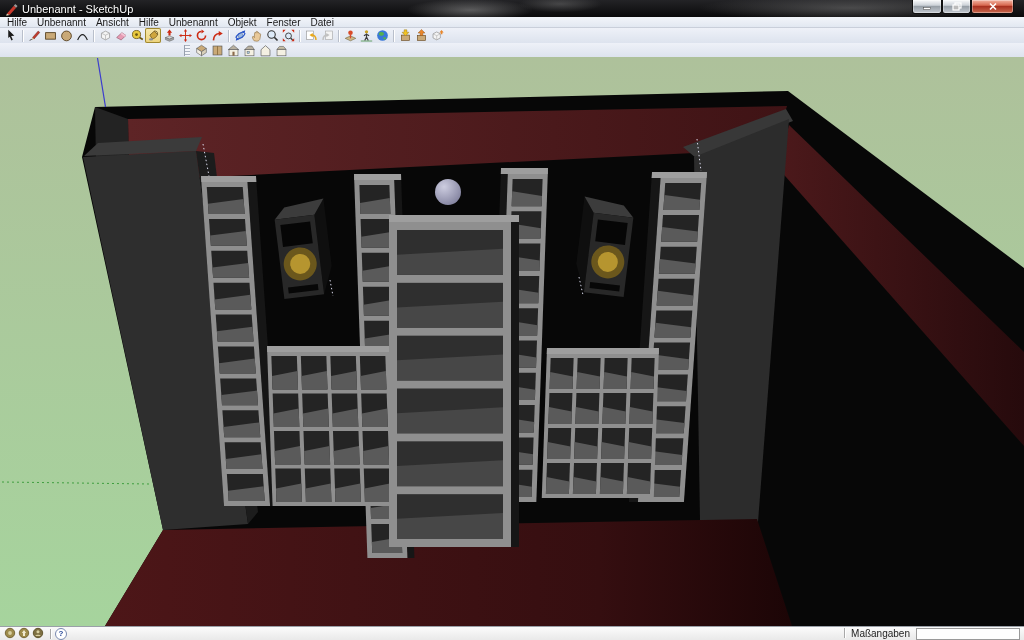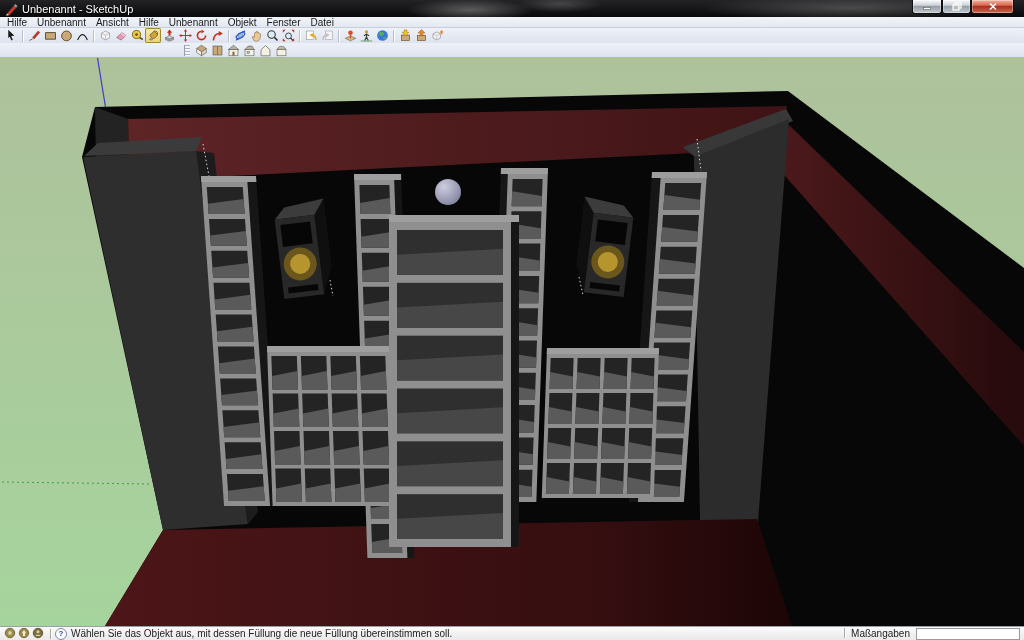--- a/index.html
+++ b/index.html
@@ -595,20 +595,19 @@
           </svg>
         </span><span class="sicon">
           <svg width="12" height="12" viewBox="0 0 14 14">
             <circle cx="7" cy="7" r="5.5" fill="#7d6f42" stroke="#54481e"></circle>
             <circle cx="7" cy="5.5" r="1.8" fill="#d8cfa0"></circle>
             <path d="M3.8 10.5 C4.2 8.5 9.8 8.5 10.2 10.5 Z" fill="#d8cfa0"></path>
           </svg>
         </span></span>
     <span class="vsep"></span>
     <span class="help-badge">?</span>
-    <span class="sb-msg">Wählen Sie das Objekt aus, mit dessen Füllung die neue Füllung übereinstimmen soll.</span>
     <div class="sb-right">
       <span class="vsep"></span>
       <span class="measure-label">Maßangaben</span>
       <input class="measure-input" value="" style="">
     </div>
   </div>
 </div>
 
 </body></html>

